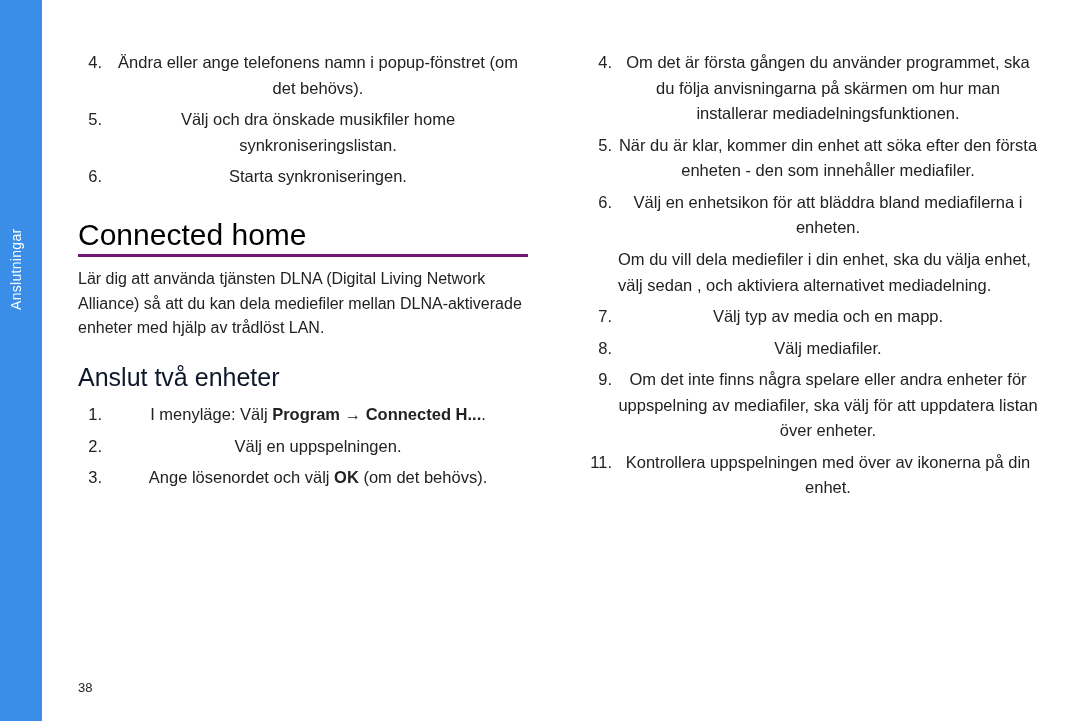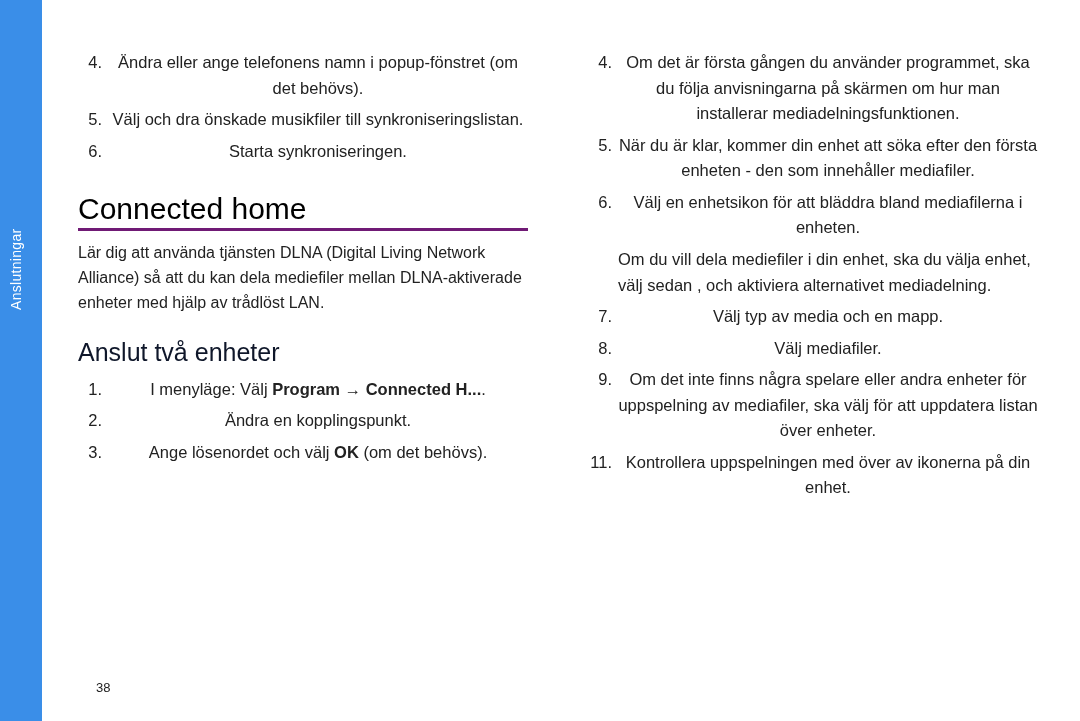--- a/index.html
+++ b/index.html
@@ -42,41 +42,41 @@
       padding-bottom: 2px;
       margin-top: 28px;
       margin-bottom: 10px;
     }
     .intro { font-size: 16px; line-height: 1.55; color: #222; margin-bottom: 22px; }
     h2 { font-size: 25px; font-weight: 400; color: #0f172a; margin-bottom: 10px; }
     .b { font-weight: 700; }
     .page-num {
       position: absolute;
       left: 78px; bottom: 26px;
-      font-size: 13px; color: #222; margin-left: 18px;
+      font-size: 13px; color: #222;
     }
   </style>
 </head>
 <body>
 
 <div class="page">
   <div class="side-tab">
     <div class="side-label">Anslutningar</div>
   </div>
 
   <div class="content">
     <div class="col">
       <ol>
         <li class="list-item">
           <span class="num">4.</span>
           <span class="txt">Ändra eller ange telefonens namn i popup-fönstret (om det behövs).</span>
         </li>
         <li class="list-item">
           <span class="num">5.</span>
-          <span class="txt">Välj och dra önskade musikfiler till synkroniseringslistan.</span>
+          <span class="txt">Välj och dra önskade musikfiler home synkroniseringslistan.</span>
         </li>
         <li class="list-item">
           <span class="num">6.</span>
           <span class="txt">Starta synkroniseringen.</span>
         </li>
       </ol>
 
       <h1>Connected home</h1>
       <p class="intro">Lär dig att använda tjänsten DLNA (Digital Living Network Alliance) så att du kan dela mediefiler mellan DLNA-aktiverade enheter med hjälp av trådlöst LAN.</p>
 
@@ -84,21 +84,21 @@
 
       <ol>
         <li class="list-item">
           <span class="num">1.</span>
           <span class="txt">
             <span>I menyläge: Välj </span><span class="b">Program</span><span> → </span><span class="b">Connected H...</span><span>.</span>
           </span>
         </li>
         <li class="list-item">
           <span class="num">2.</span>
-          <span class="txt">Ändra en kopplingspunkt.</span>
+          <span class="txt">Välj en uppspelningen.</span>
         </li>
         <li class="list-item">
           <span class="num">3.</span>
           <span class="txt">
             <span>Ange lösenordet och välj </span><span class="b">OK</span><span> (om det behövs).</span>
           </span>
         </li>
       </ol>
     </div>
 

